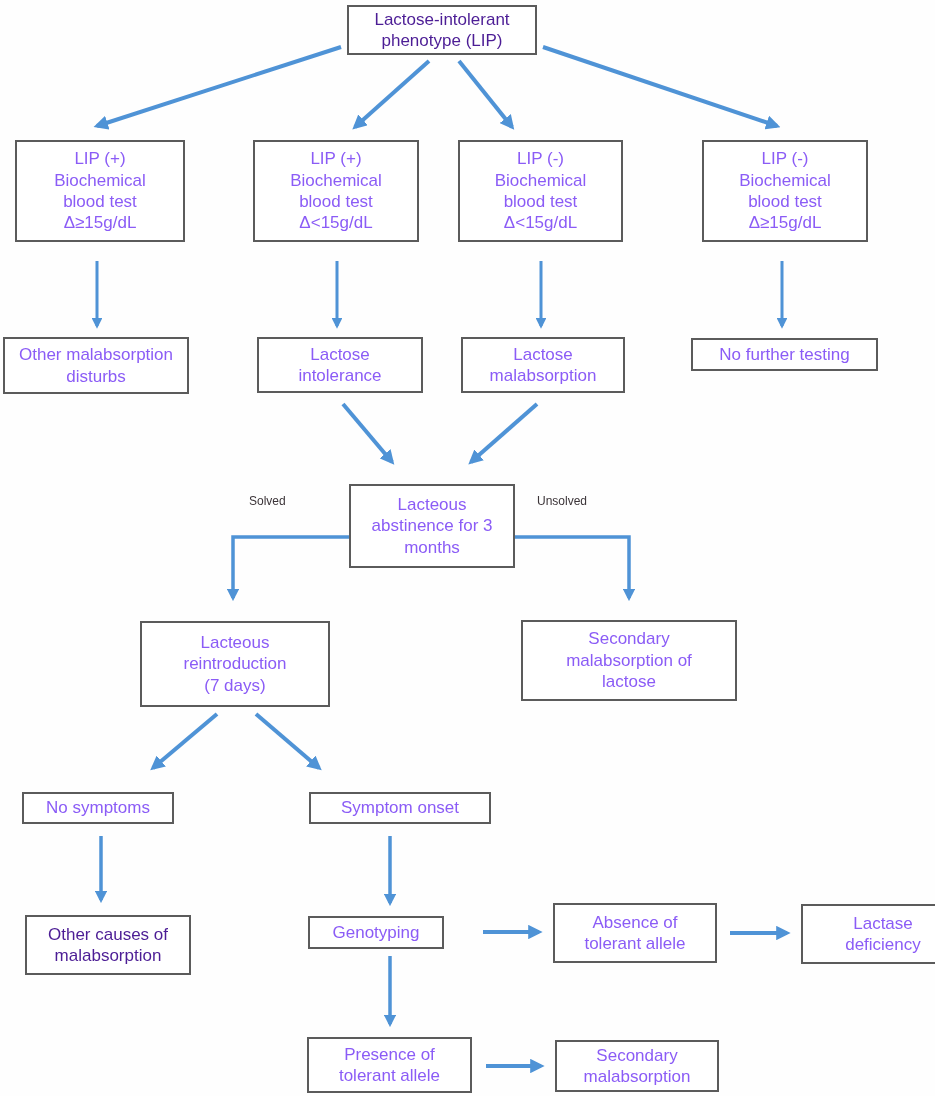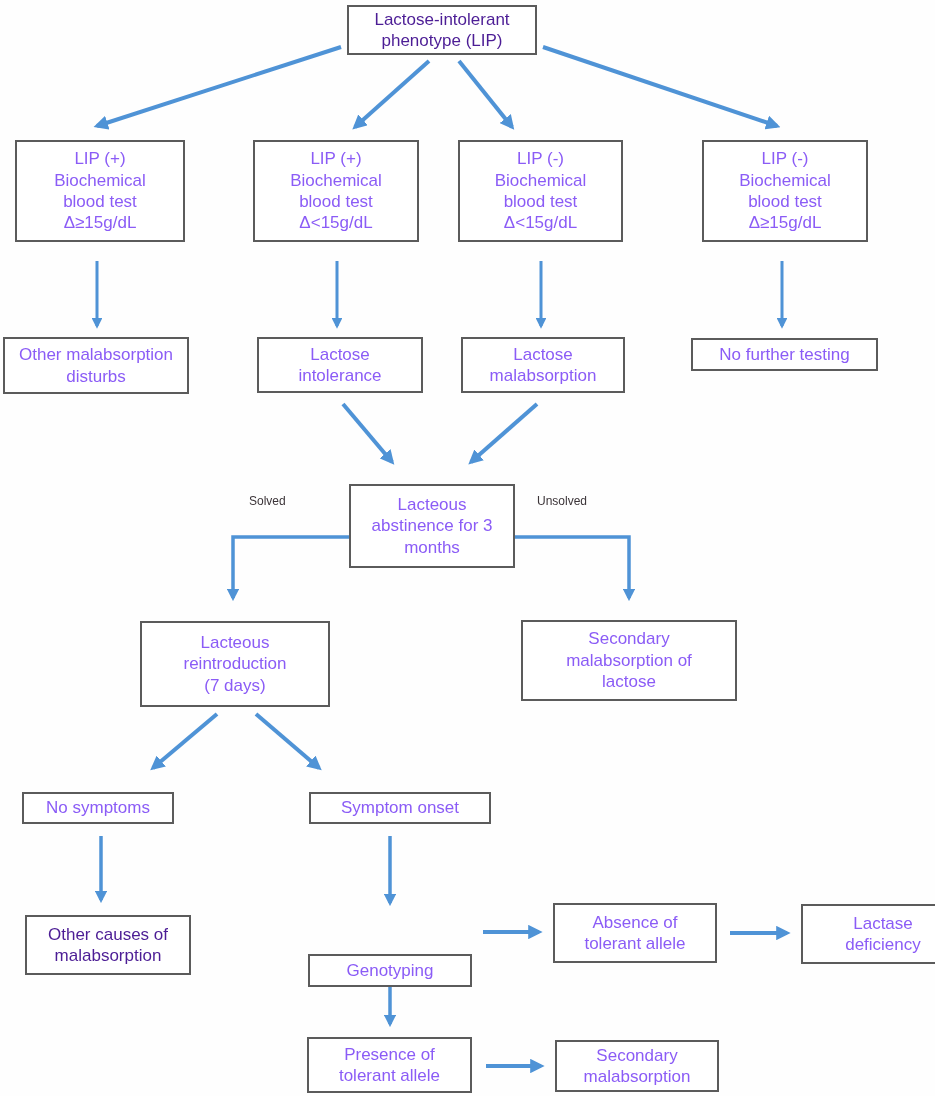--- a/index.html
+++ b/index.html
@@ -96,21 +96,21 @@
 (7 days)</div>
   <div class="node" style="left:521px; top:620px; width:216px; height:81px;">Secondary
 malabsorption of
 lactose</div>
 
   <div class="node" style="left:22px;  top:792px; width:152px; height:32px;">No symptoms</div>
   <div class="node" style="left:309px; top:792px; width:182px; height:32px;">Symptom onset</div>
 
   <div class="node accent" style="left:25px; top:915px; width:166px; height:60px;text-align:center;">Other causes of
 malabsorption</div>
-  <div class="node" style="left:308px; top:916px; width:164px; height:33px;margin-top:38px;">Genotyping</div>
+  <div class="node" style="left:308px; top:916px; width:136px; height:33px;">Genotyping</div>
   <div class="node" style="left:553px; top:903px; width:164px; height:60px;">Absence of
 tolerant allele</div>
   <div class="node" style="left:801px; top:904px; width:156px; height:60px;padding-left:8px;">Lactase
 deficiency</div>
 
   <div class="node" style="left:307px; top:1037px; width:165px; height:56px;">Presence of
 tolerant allele</div>
   <div class="node" style="left:555px; top:1040px; width:164px; height:52px;">Secondary
 malabsorption</div>
 

